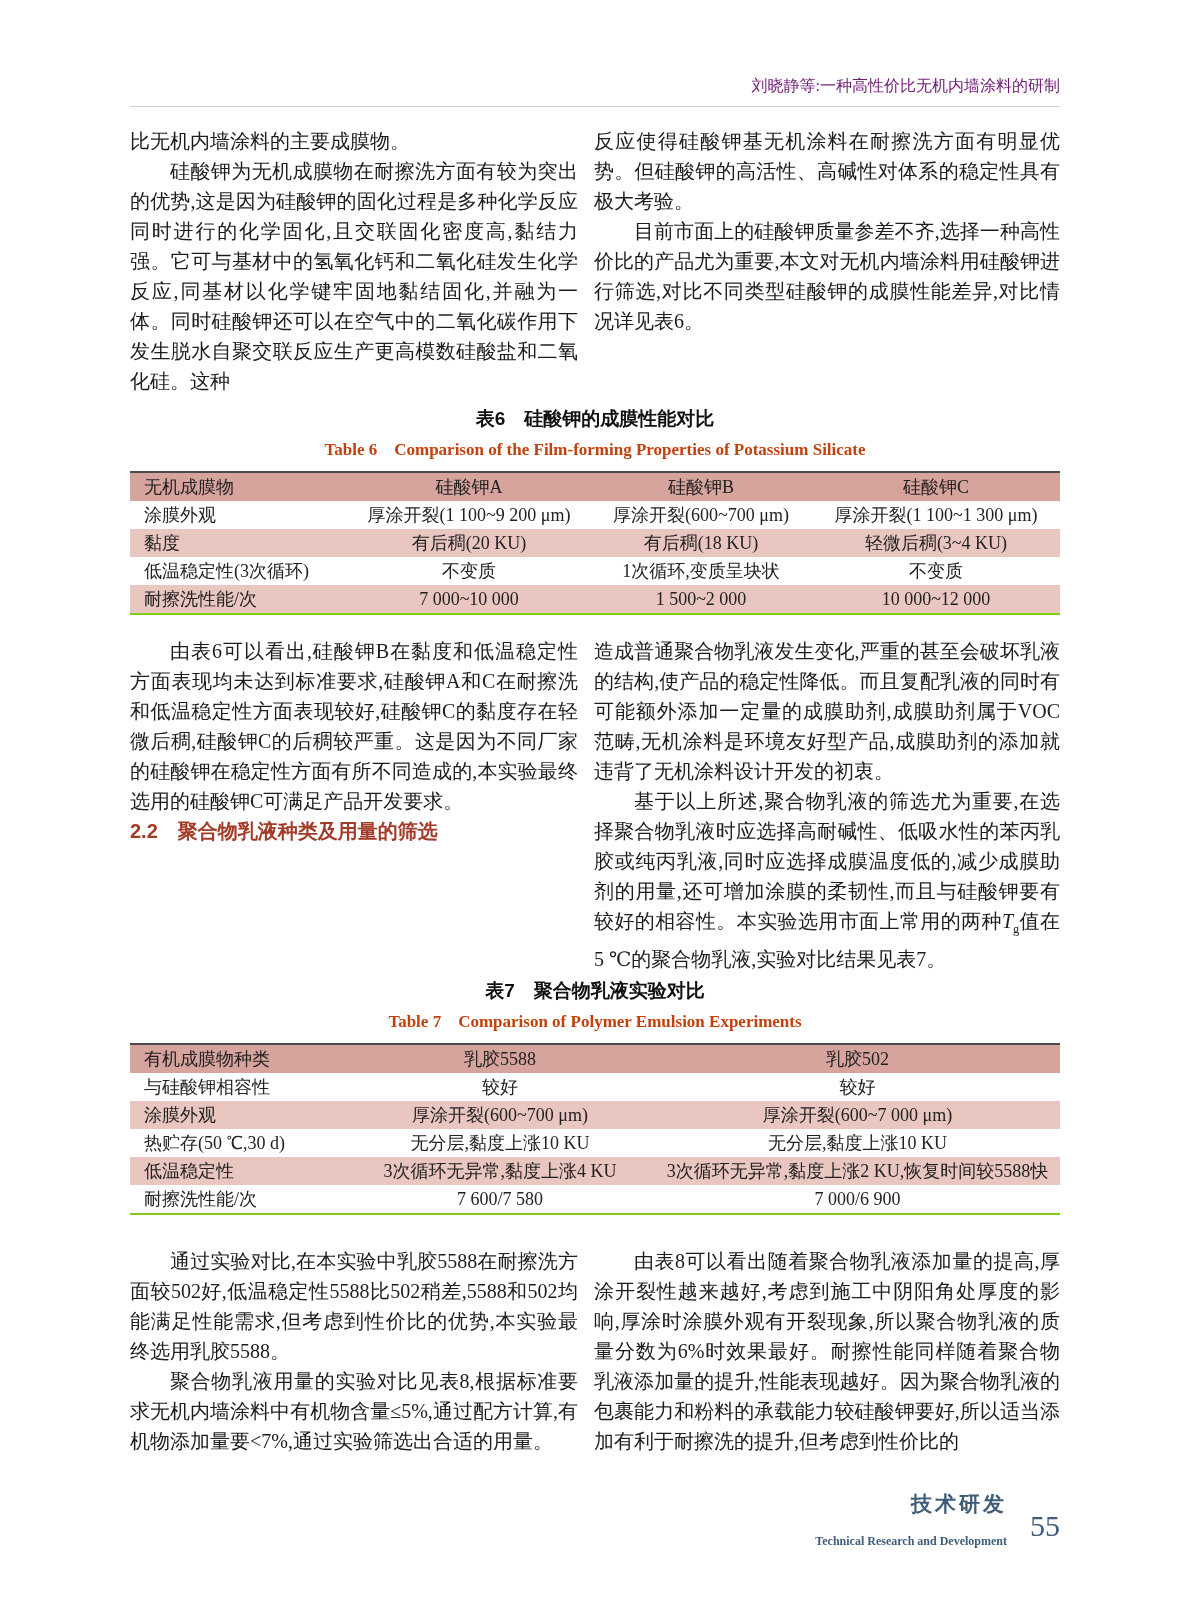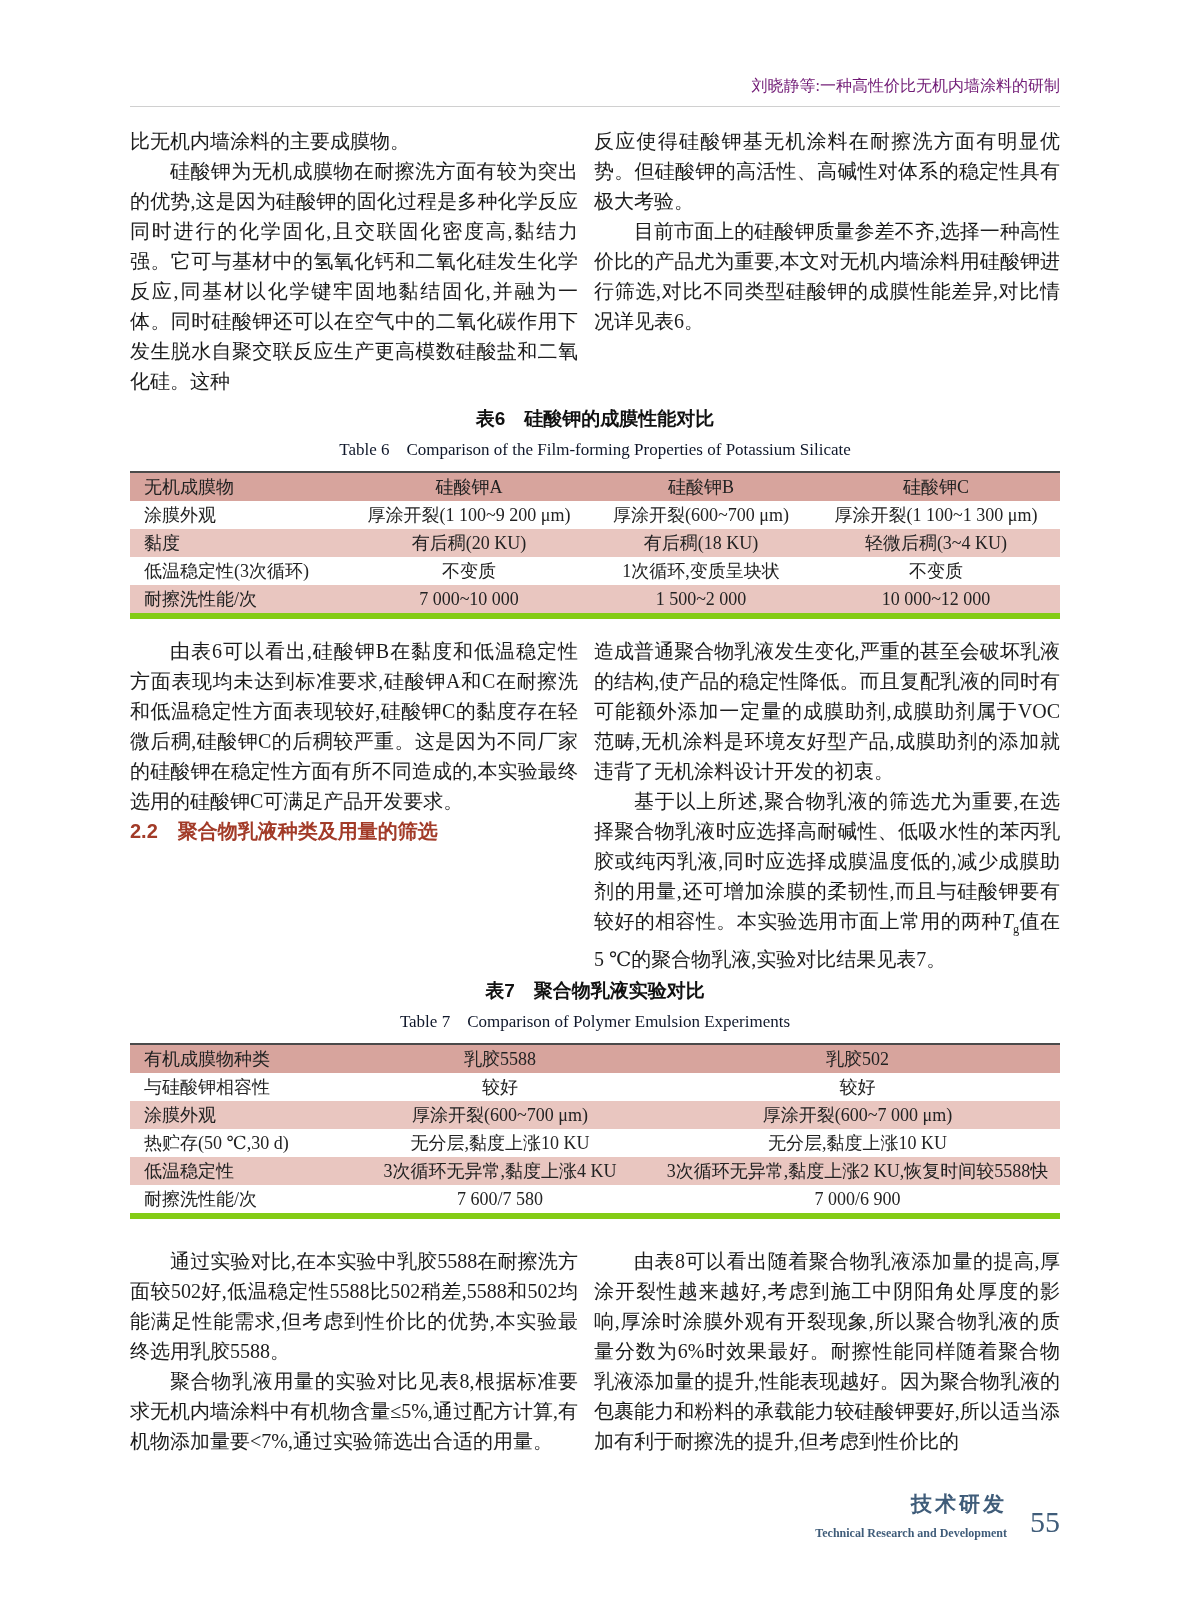--- a/index.html
+++ b/index.html
@@ -21,35 +21,35 @@
   .sec-heading{margin:0;font-size:20px;line-height:32px;font-weight:bold;color:#a23b28;
                font-family:"Liberation Sans","DejaVu Sans",sans-serif;}
   em.tg{font-style:italic;}
   sub{font-size:0.62em;}
 
   .tblock{position:absolute;left:130px;width:930px;}
   .tblock6{top:382px;margin-top:24px;}
   .tblock7{top:978px;}
   .t-cn{text-align:center;font-weight:bold;font-size:19px;margin:0 0 6px 0;
         font-family:"Liberation Sans","DejaVu Sans",sans-serif;color:#111;}
-  .t-en{text-align:center;font-weight:normal;font-size:17px;margin:0 0 10px 0;color:#0f172a;}
+  .t-en{text-align:center;font-weight:bold;font-size:17px;margin:0 0 10px 0;color:#c2410c;}
 
   table.ptable{width:100%;border-collapse:collapse;table-layout:fixed;
-               border-top:2px solid #4a4a4a;border-bottom:6px solid #84cc16;}
+               border-top:2px solid #4a4a4a;border-bottom:2px solid #84cc16;font-family:Liberation Serif, serif;}
   table.ptable td{height:28px;font-size:18px;text-align:center;padding:0 4px;color:#222;
                   overflow:hidden;white-space:nowrap;}
   table.ptable td.c0{text-align:left;padding-left:14px;}
   tr.hdr td{background:#d7a49d;}
   tr.alt td{background:#e9c6c0;}
 
   .footer{position:absolute;top:1490px;right:127px;display:flex;align-items:flex-end;color:#3f5c79;}
   .f-left{display:flex;flex-direction:column;align-items:flex-end;justify-content:center;}
   .f-cn{font-size:21px;font-weight:bold;letter-spacing:3px;
         font-family:"Liberation Sans","DejaVu Sans",sans-serif;}
-  .f-en{font-size:12px;font-weight:bold;margin-top:8px;}
+  .f-en{font-size:12px;font-weight:bold;margin-top:16px;}
   .f-bar{width:3px;background:#3f5c79;margin-left:10px;}
   .f-num{font-size:30px;align-self:center;padding-left:10px;margin-top:12px;}
 </style>
 </head>
 <body>
 
 <div class="page">
 
   <div class="running-title">刘晓静等:一种高性价比无机内墙涂料的研制</div>
   <div class="header-rule"></div>

